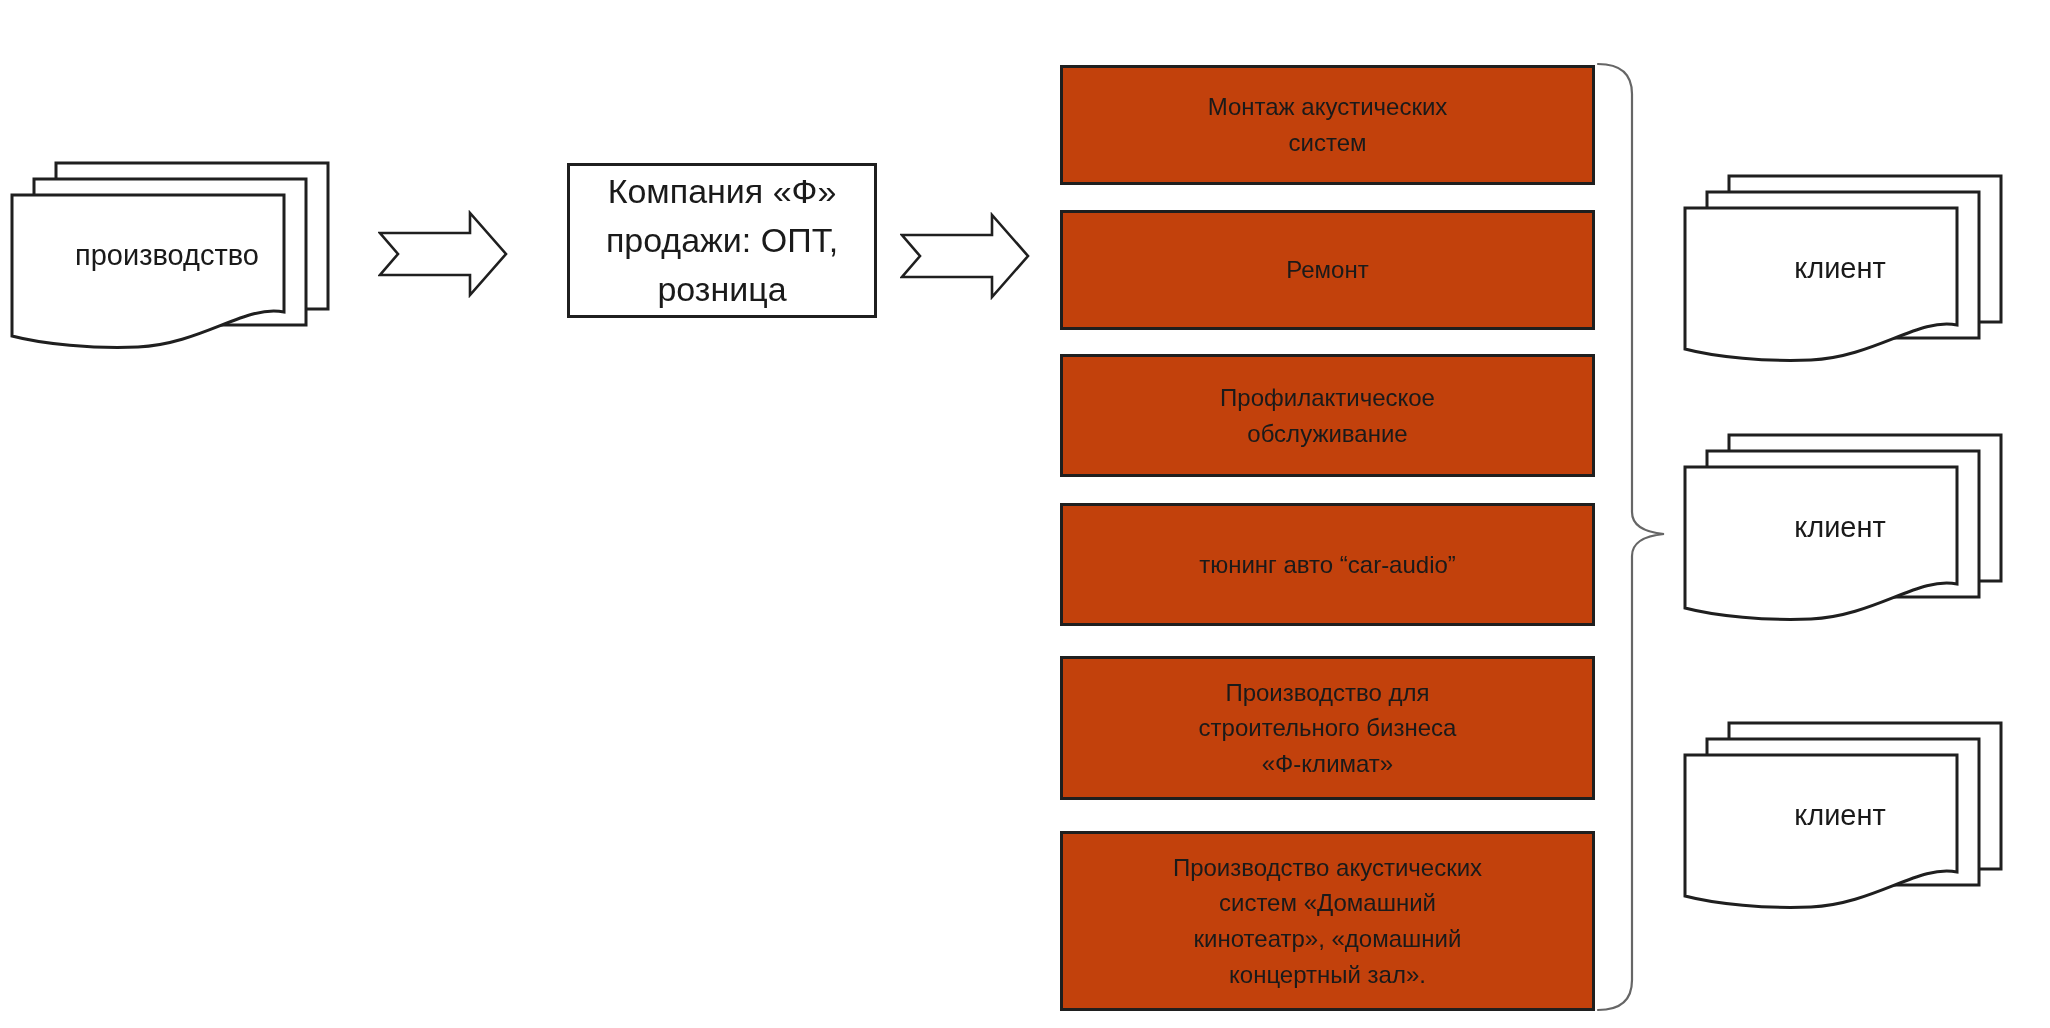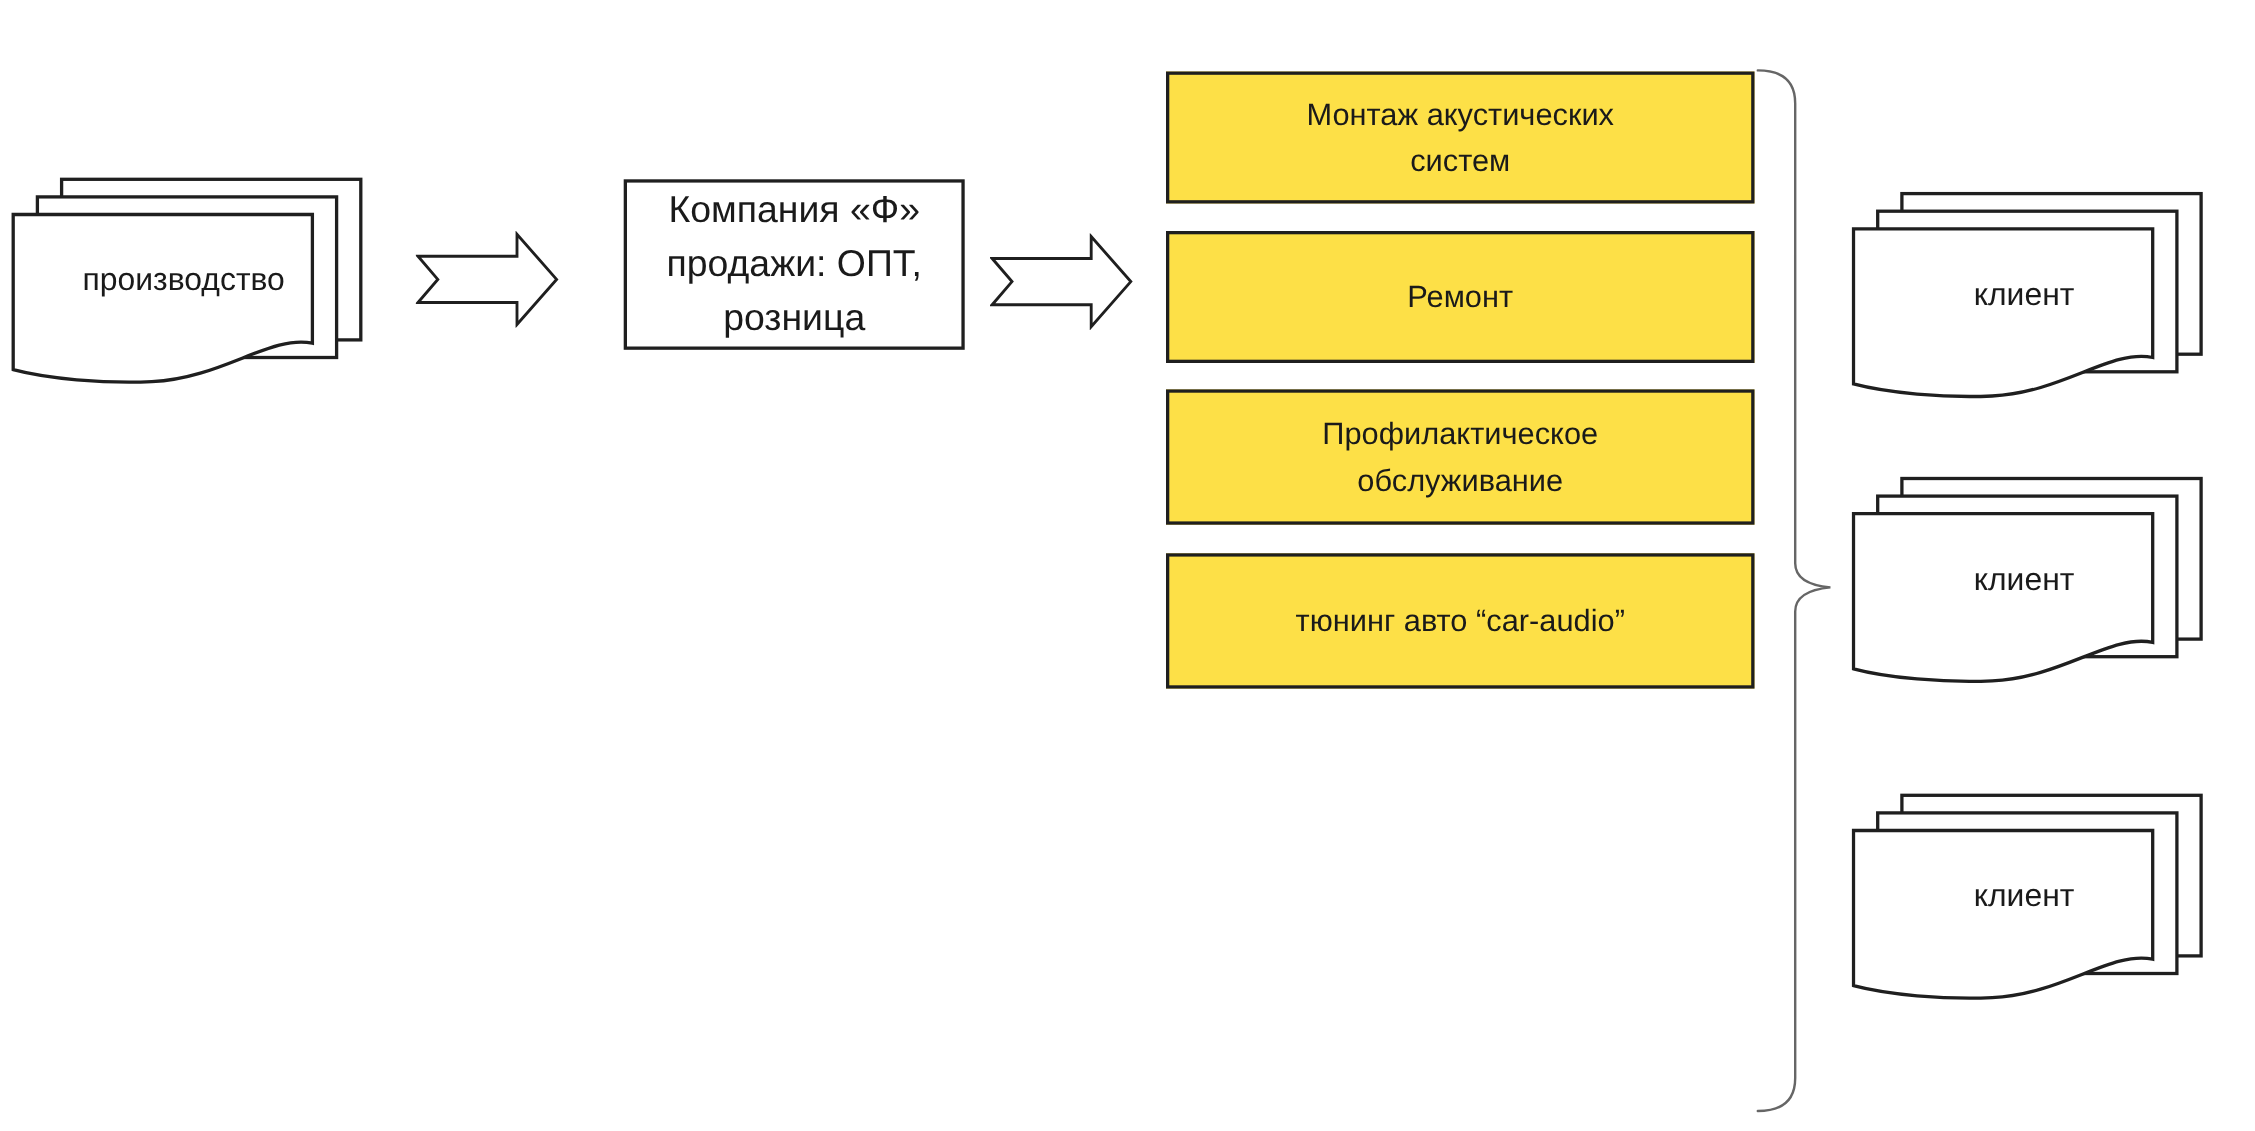--- a/index.html
+++ b/index.html
@@ -22,23 +22,23 @@
   
   .company-box{
     position:absolute;left:567px;top:163px;width:310px;height:155px;
     border:3px solid var(--stroke,#1f1f1f);background:#fff;box-sizing:border-box;
     display:flex;align-items:center;justify-content:center;text-align:center;
     font-size:34px;line-height:49px;white-space:pre-line;
   }
   
   .service-box{
     position:absolute;left:1060px;width:535px;
-    border:3px solid var(--stroke,#1f1f1f);background:#fde047;box-sizing:border-box;
+    border:3px solid var(--stroke,#1f1f1f);background:#c2410c;box-sizing:border-box;
     display:flex;align-items:center;justify-content:center;text-align:center;
-    font-size:28px;line-height:1.48;white-space:pre-line;padding:2px 15px;
+    font-size:24px;line-height:1.48;white-space:pre-line;padding:2px 15px;
   }
   
   .brace-svg{position:absolute;left:1580px;top:52px;}
   .brace-path{fill:none;stroke:var(--brace,#666666);stroke-width:2.2px;stroke-linecap:round;}
 </style>
 </head>
 <body>
 
 <div class="canvas">
 
@@ -64,20 +64,27 @@
   <svg class="flow-arrow" style="left:900px;top:212px;" viewBox="0 0 132 88">
     <polygon class="arrow-shape" points="2,23 92,23 92,3 128,44 92,85 92,65 2,65 20,44"></polygon>
   </svg>
 
   <div class="service-box" style="top:65px;height:120px;"><span>Монтаж акустических
 систем</span></div>
   <div class="service-box" style="top:210px;height:120px;"><span>Ремонт</span></div>
   <div class="service-box" style="top:354px;height:123px;"><span>Профилактическое
 обслуживание</span></div>
   <div class="service-box" style="top:503px;height:123px;"><span>тюнинг авто “car-audio”</span></div>
+  <div class="service-box" style="top:656px;height:144px;"><span>Производство для
+строительного бизнеса
+«Ф-климат»</span></div>
+  <div class="service-box" style="top:831px;height:180px;"><span>Производство акустических
+систем «Домашний
+кинотеатр», «домашний
+концертный зал».</span></div>
 
   <svg class="brace-svg" width="120" height="980" viewBox="0 0 120 980">
     <path class="brace-path" d="M18,12 Q52,12 52,42 L52,460 Q52,479 84,482 Q52,485 52,504 L52,928 Q52,958 18,958"></path>
   </svg>
 
   <div class="doc-stack" style="left:1683px;top:173px;">
     <svg width="345" height="205" viewBox="0 0 345 205">
       <rect class="shape" x="46" y="3" width="272" height="146"></rect>
       <rect class="shape" x="24" y="19" width="272" height="146"></rect>
       <path class="shape" d="M2,35 L274,35 L274,152 C236,144 192,184 128,187 C84,189 32,184 2,176 Z"></path>

